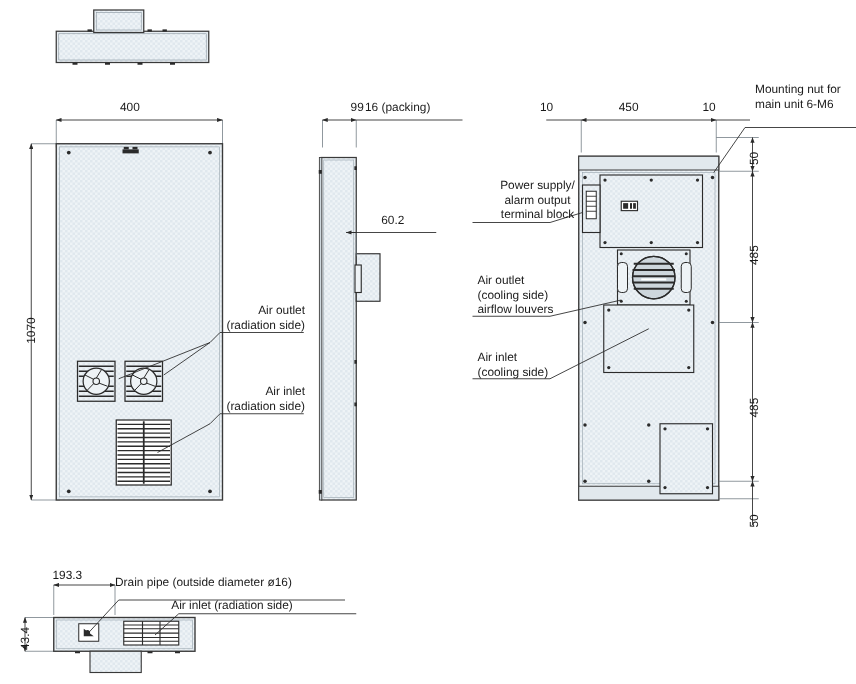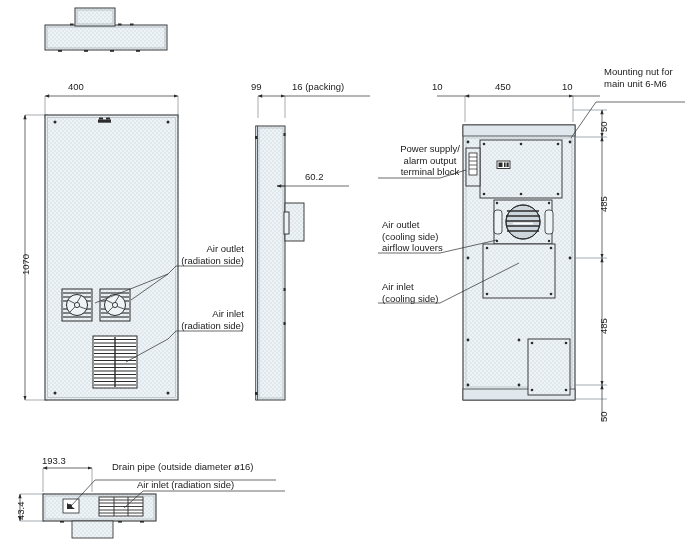--- a/index.html
+++ b/index.html
@@ -304,24 +304,24 @@
       <rect x="60" y="521" width="4" height="1.6"></rect>
         <rect x="118" y="521" width="4" height="1.6"></rect>
       <rect x="140" y="521" width="4" height="1.6"></rect>
     </g>
 
     <path d="M71 506 L95 480 L276 480" fill="none" stroke="#2b2b2b" stroke-width="0.7"></path>
     <path d="M124 508 L143 491 L285 491" fill="none" stroke="#2b2b2b" stroke-width="0.7"></path>
   </g>
 </svg>
 
-<div class="dim c" style="left:68px;top:82px;width:60px;">400</div>
+<div class="dim c" style="left:96px;top:82px;width:60px;">400</div>
 <div class="vdim" style="left:20px;top:275px;">1070</div>
 
-<div class="dim c" style="left:251px;top:82px;width:40px;">99</div>
+<div class="dim c" style="left:251px;top:82px;width:40px;text-align:right;">99</div>
 <div class="dim" style="left:292px;top:82px;">16 (packing)</div>
 <div class="dim" style="left:305px;top:172px;">60.2</div>
 
 <div class="dim c" style="left:432px;top:82px;width:22px;">10</div>
 <div class="dim c" style="left:495px;top:82px;width:46px;">450</div>
 <div class="dim c" style="left:562px;top:82px;width:22px;">10</div>
 
 <div class="vdim" style="left:598px;top:132px;">50</div>
 <div class="vdim" style="left:598px;top:212px;">485</div>
 <div class="vdim" style="left:598px;top:334px;">485</div>
@@ -340,14 +340,14 @@
 terminal block</div>
 <div class="lbl" style="left:382px;top:219px;width:96px;">Air outlet
 (cooling side)
 airflow louvers</div>
 <div class="lbl" style="left:382px;top:281px;width:96px;">Air inlet
 (cooling side)</div>
 
 <div class="lbl" style="left:604px;top:66px;width:90px;">Mounting nut for
 main unit 6-M6</div>
 
-<div class="lbl" style="left:112px;top:461px;width:200px;">Drain pipe (outside diameter ø16)</div>
+<div class="lbl" style="left:92px;top:461px;width:200px;">Drain pipe (outside diameter ø16)</div>
 <div class="lbl" style="left:137px;top:479px;width:180px;">Air inlet (radiation side)</div>
 
 </body></html>

